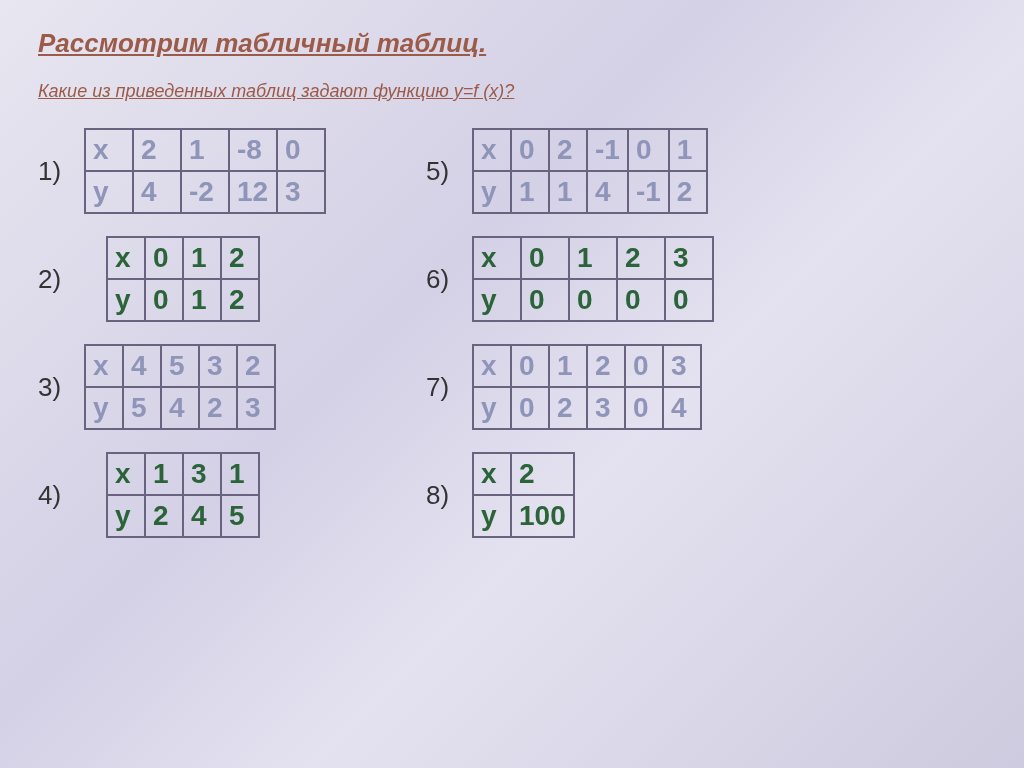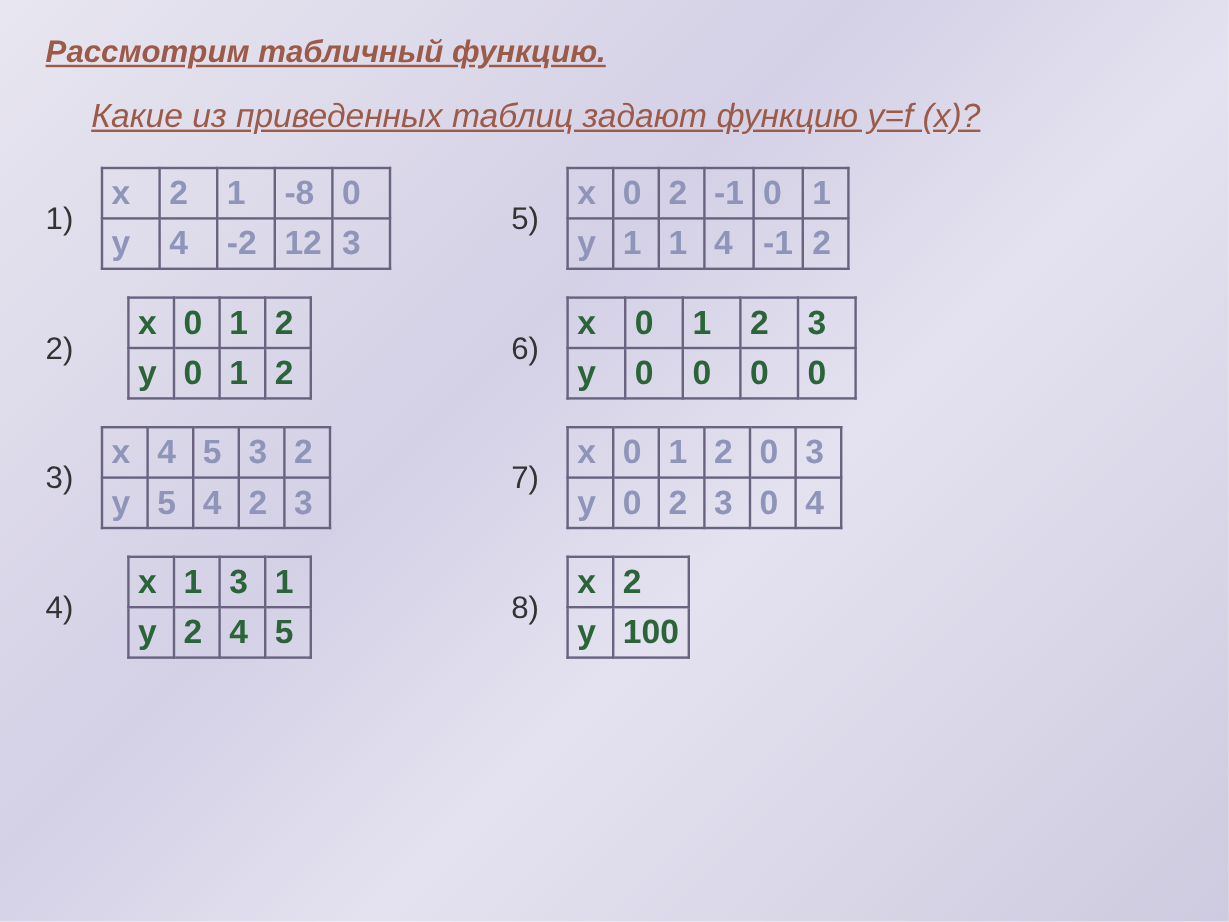--- a/index.html
+++ b/index.html
@@ -14,26 +14,25 @@
   }
   .title {
     font-size: 26px;
     font-weight: bold;
     font-style: italic;
     color: #9c5a48;
     text-decoration: underline;
     margin-bottom: 22px;
   }
   .subtitle {
-    font-size: 28px;
+    font-size: 18px;
     font-style: italic;
     color: #9c5a48;
     text-decoration: underline;
     margin-bottom: 26px;
-    margin-left: 38px;
   }
   .columns {
     display: flex;
     gap: 100px;
   }
   .col { display: flex; flex-direction: column; }
   .rowbox {
     display: flex;
     align-items: center;
     margin-bottom: 22px;
@@ -62,21 +61,21 @@
   .blue-table td { color: #8f94b9; }
   .blue-table td:first-child { color: #8f94b9; }
   .green-table td { color: #2a6438; }
   .green-table td:first-child { color: #2a6438; }
   .wide td { min-width: 48px; }
   .indent1 { margin-left: 22px; }
 </style>
 </head>
 <body>
 
-<div class="title">Рассмотрим табличный функцию.</div>
+<div class="title">Рассмотрим табличный таблиц.</div>
 <div class="subtitle">Какие из приведенных таблиц задают функцию y=f (x)?</div>
 
 <div class="columns">
   <div class="col">
 
     <div class="rowbox">
       <div class="num">1)</div>
       <table class="blue-table wide">
         <tbody>
             <tr>

